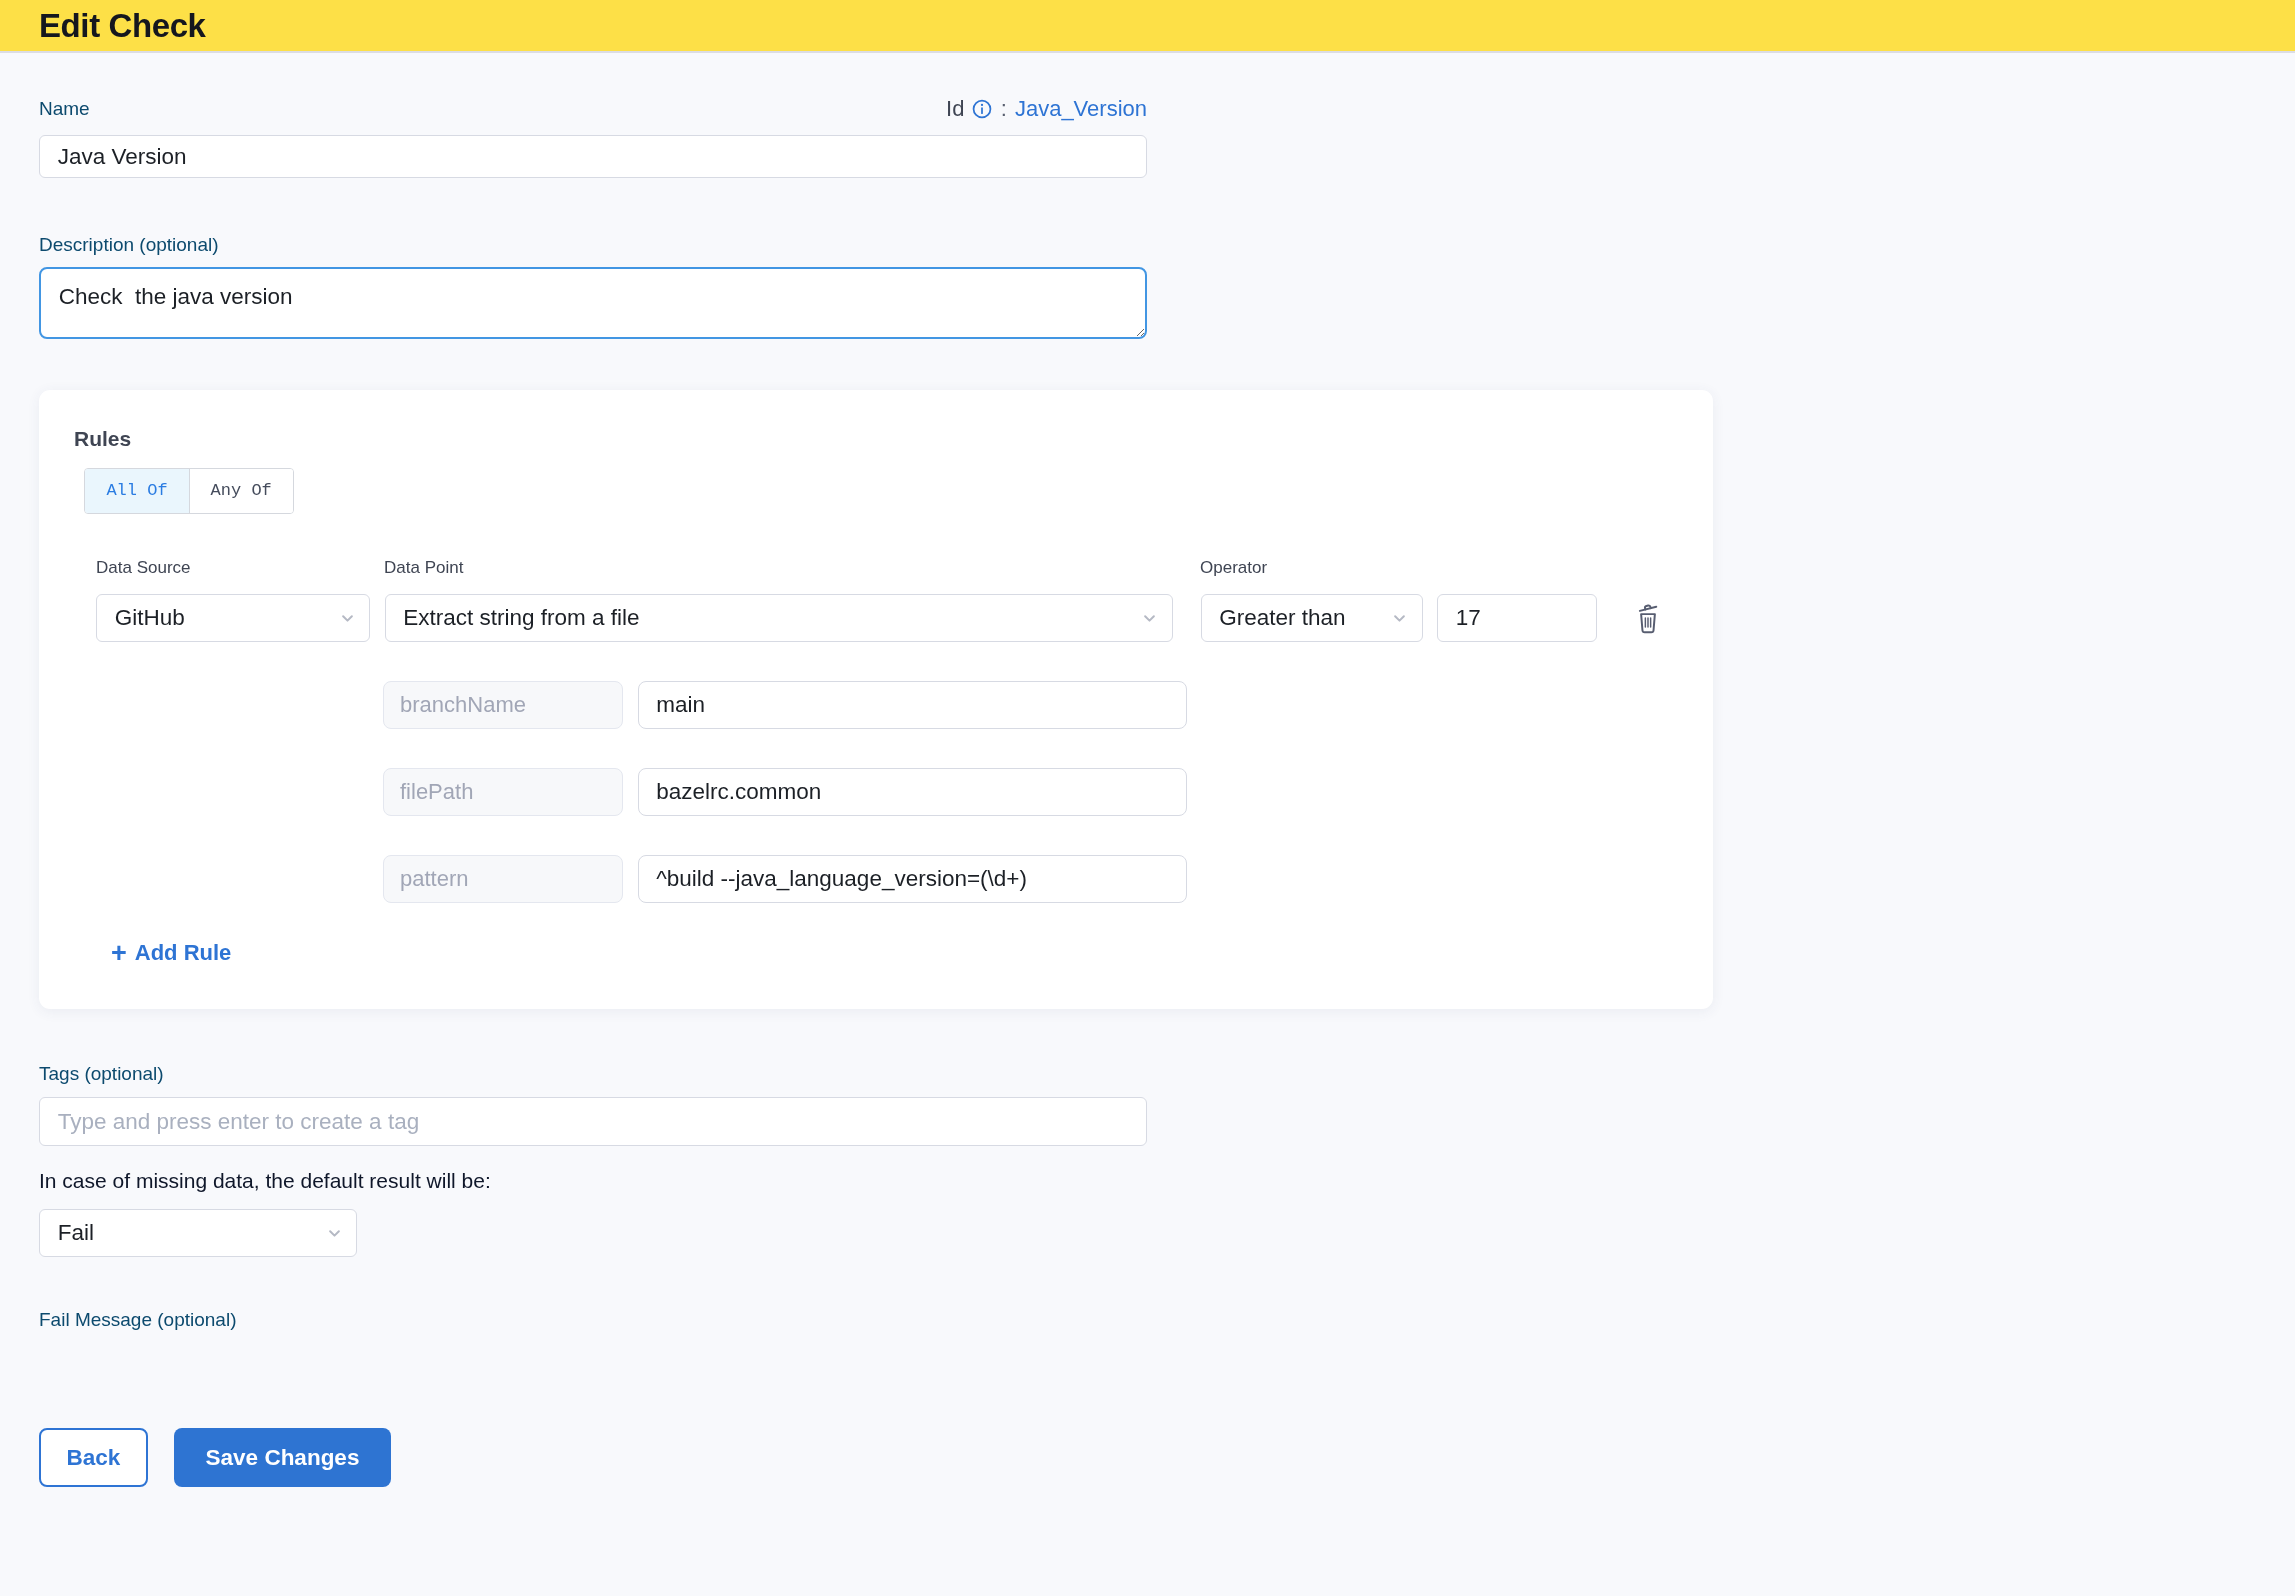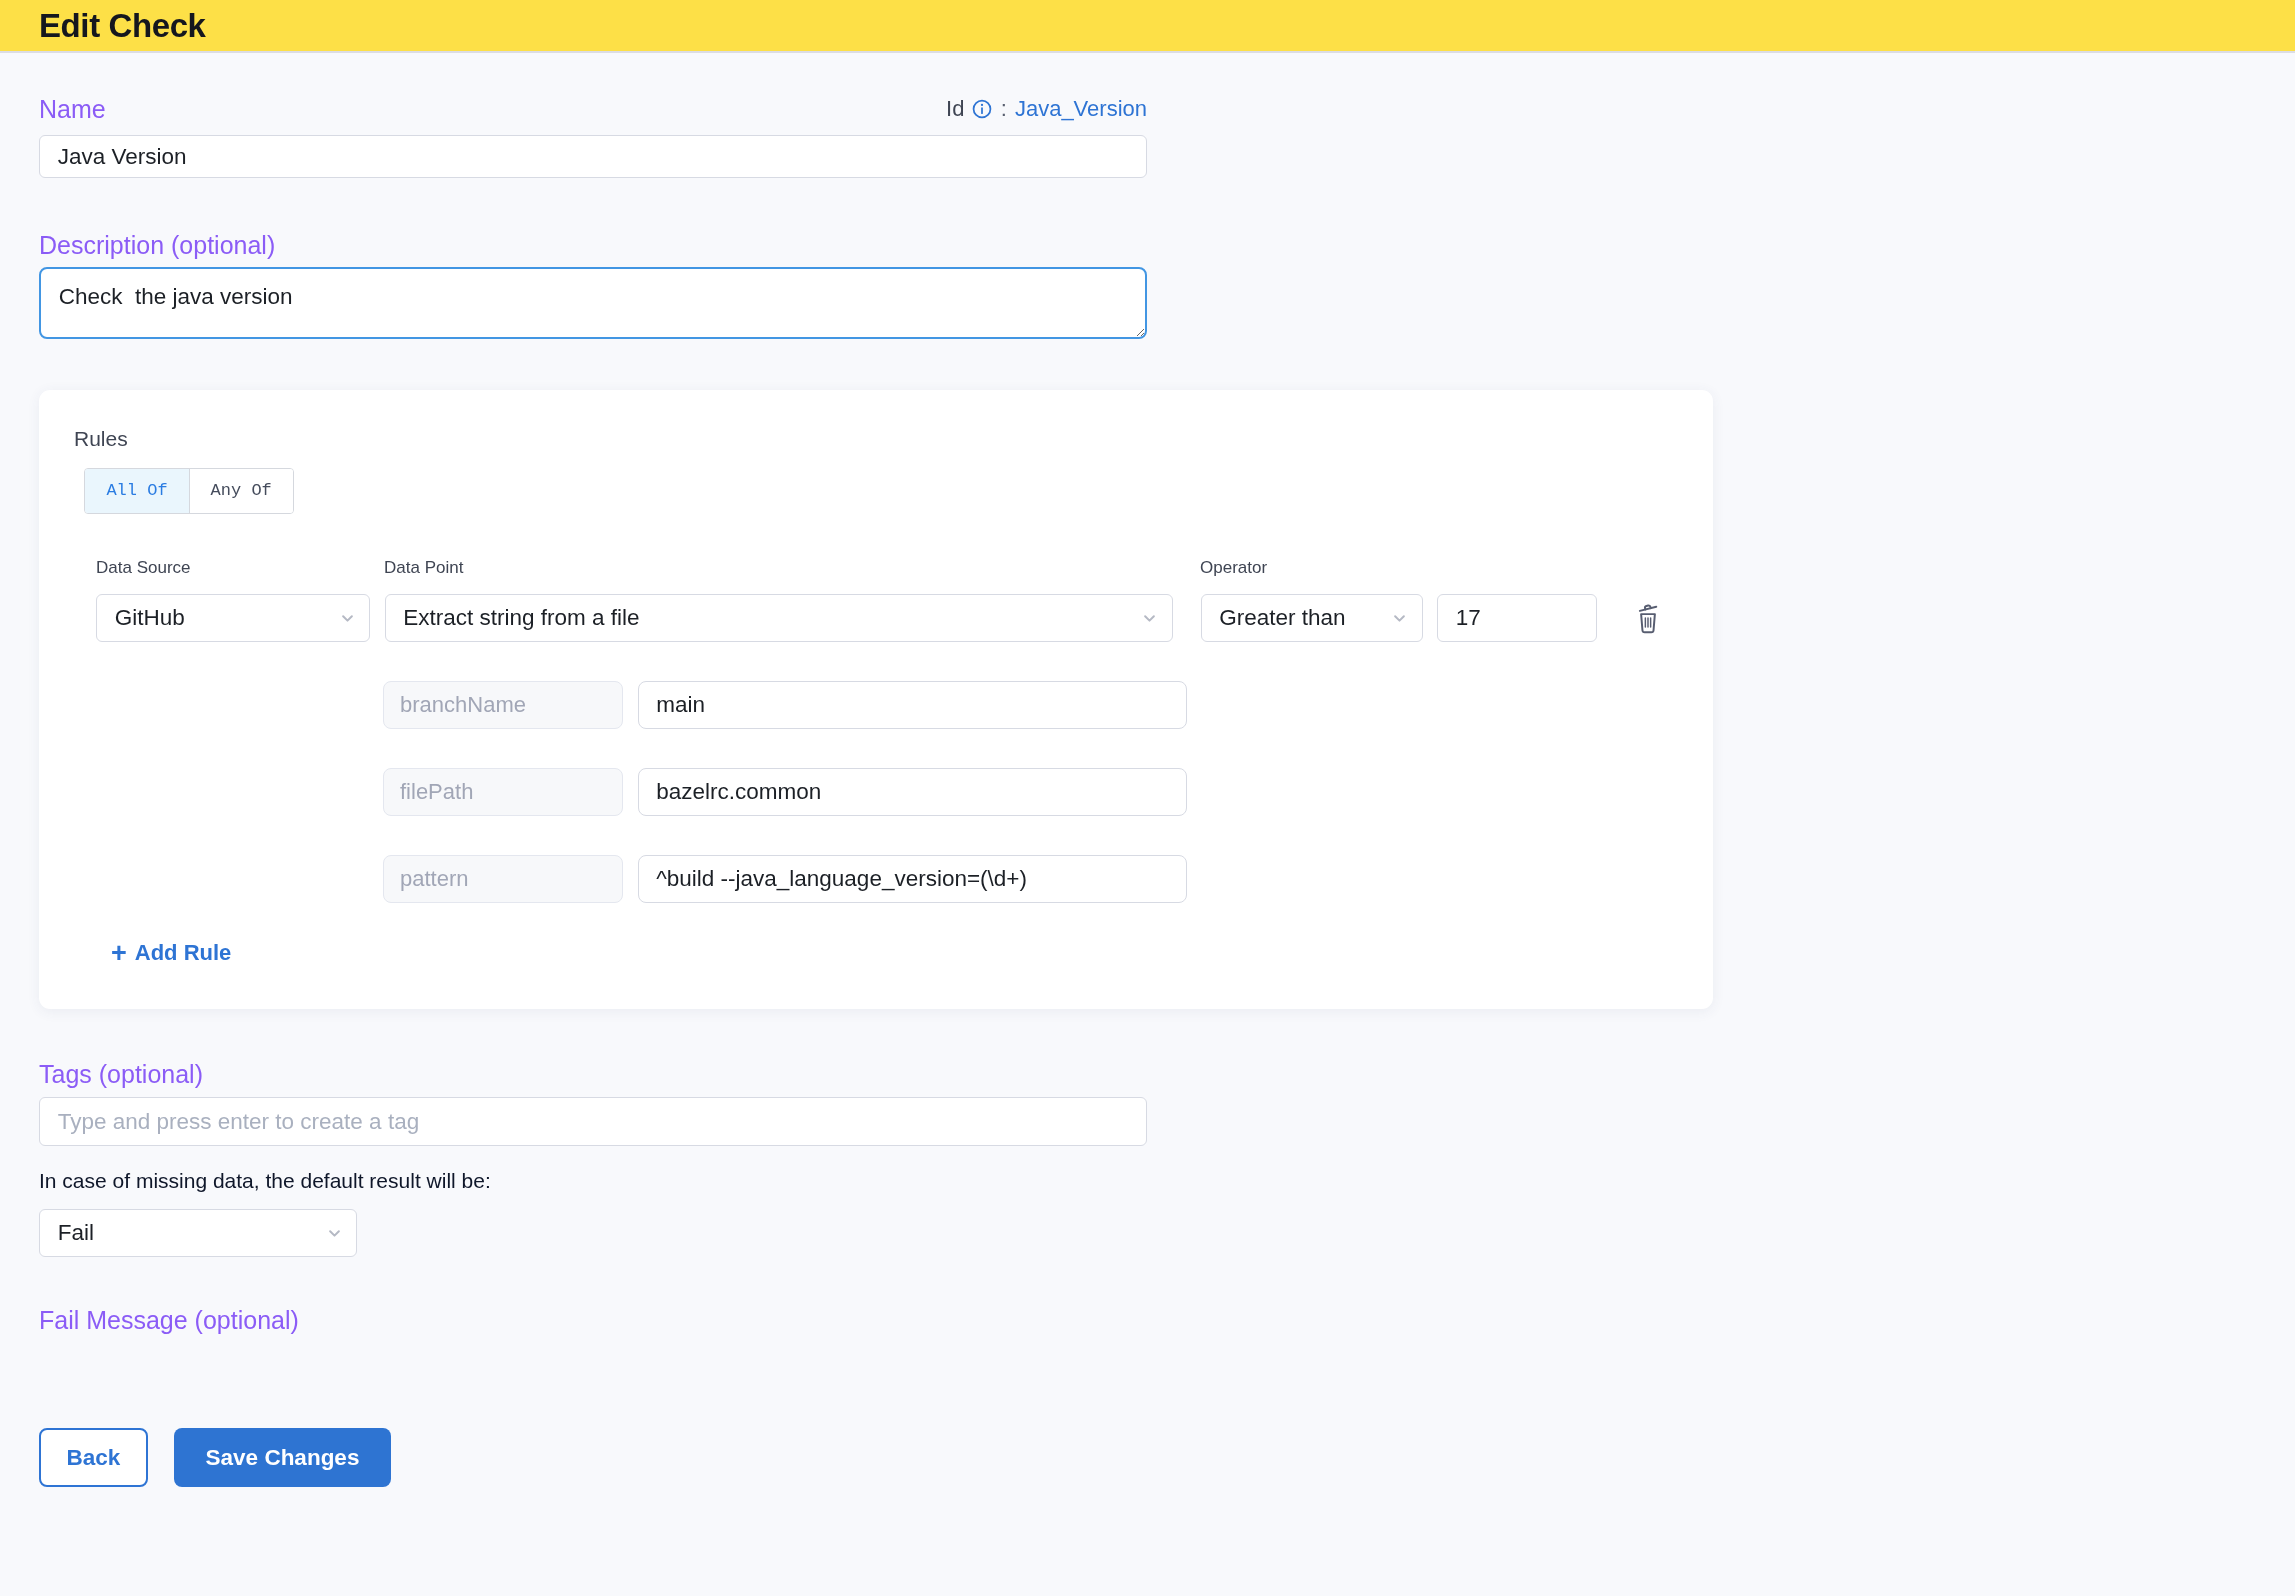--- a/index.html
+++ b/index.html
@@ -27,23 +27,23 @@
     color: #15171e;
     letter-spacing: -0.4px;
   }
 
   
   .content { padding: 0 39px; }
   .w-main { width: 1108px; }
 
   .field-label {
     display: block;
-    font-size: 25px;
+    font-size: 19px;
     font-weight: 500;
-    color: #8b5cf6;
+    color: #0c4a6e;
     line-height: 24px;
   }
 
   .name-row {
     margin-top: 43px;
     width: 1108px;
     display: flex;
     justify-content: space-between;
     align-items: center;
   }
@@ -92,21 +92,21 @@
 
   
   .rules-card {
     margin-top: 51px;
     width: 1674px;
     background: #ffffff;
     border-radius: 11.2px;
     box-shadow: 0 2.4px 13px rgba(56, 71, 109, 0.07);
     padding: 37px 0 43px 35px;
   }
-  .rules-title { font-size: 21px; font-weight: 400; color: #3f4553; line-height: 24px; }
+  .rules-title { font-size: 21px; font-weight: 700; color: #3f4553; line-height: 24px; }
 
   .toggle-group {
     margin-top: 17px;
     margin-left: 10.4px;
     display: inline-flex;
     border: 1.6px solid #d5d8de;
     border-radius: 4px;
     overflow: hidden;
     background: #ffffff;
   }

